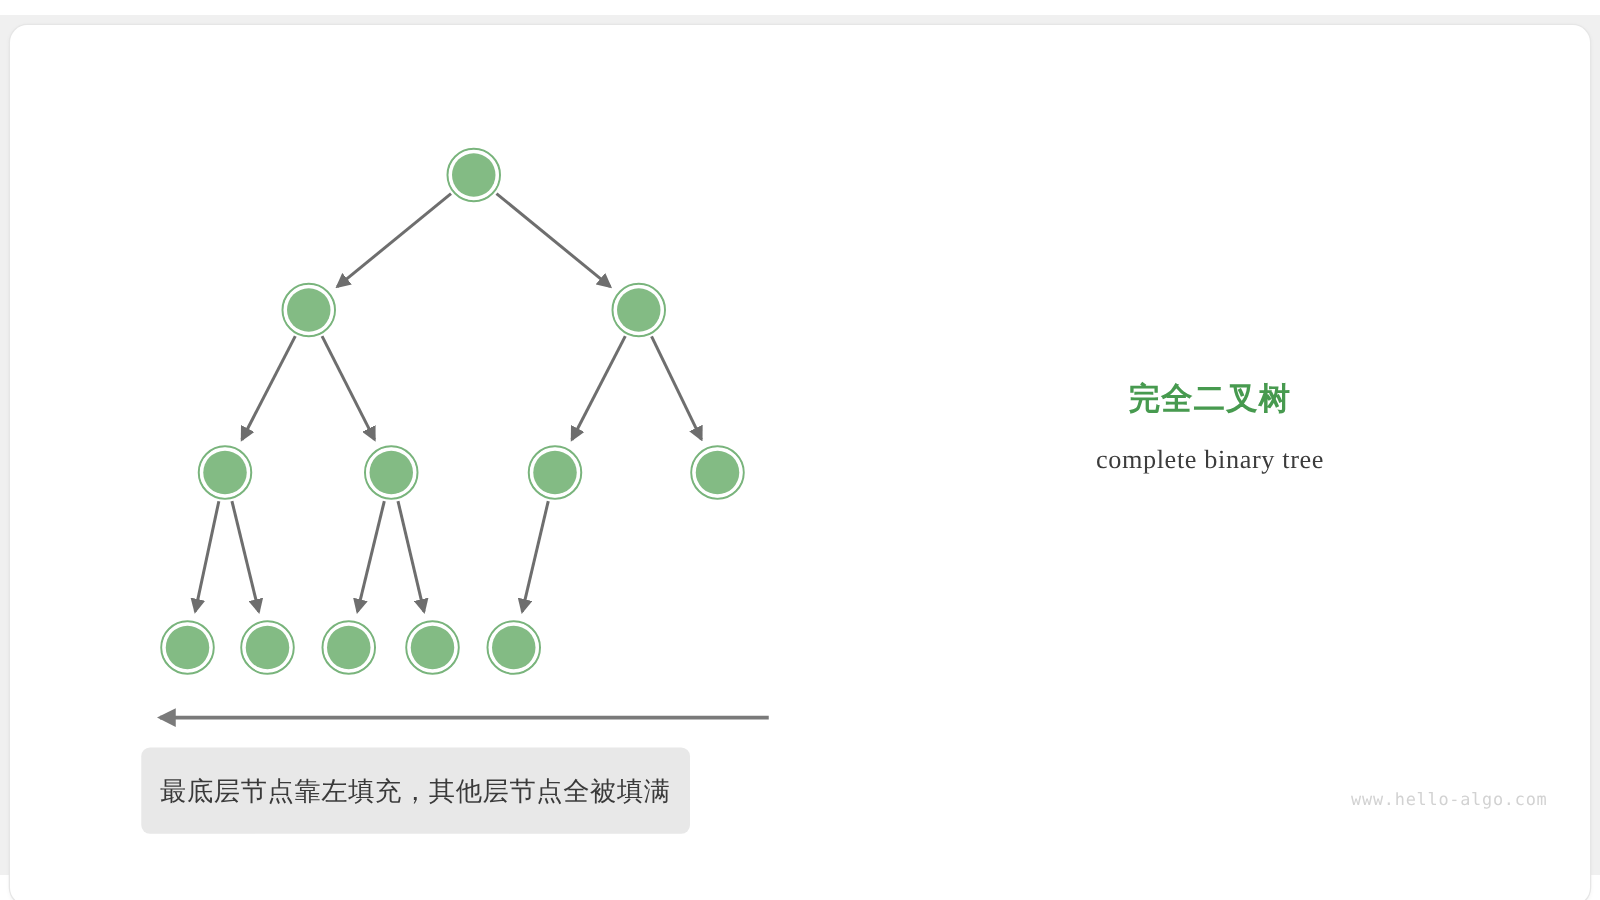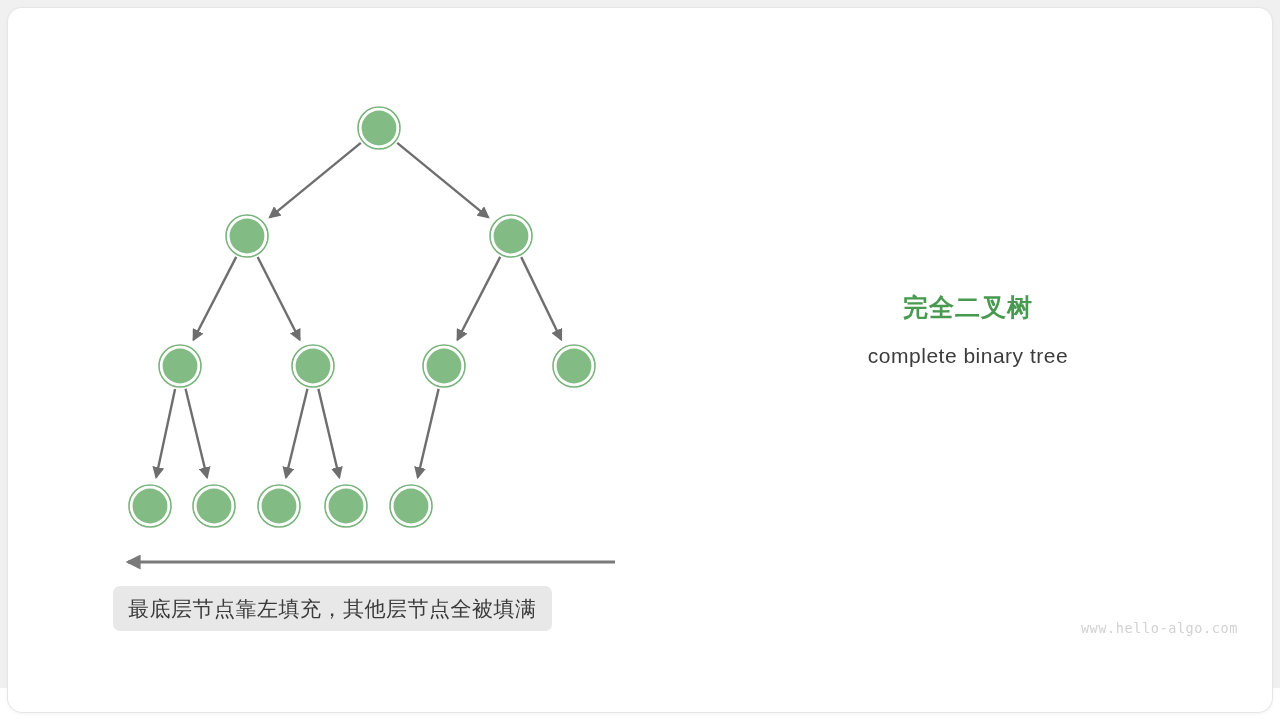--- a/index.html
+++ b/index.html
@@ -10,20 +10,21 @@
     overflow: hidden;
     background: #ffffff;
     font-family: "Liberation Sans", sans-serif;
   }
 
   #stage {
     position: relative;
     width: 1280px;
     height: 688px;
     background: #f0f0f0;
+    margin-top: 12px;
   }
 
   
   #card {
     position: absolute;
     left: 8px;
     top: 8px;
     width: 1264px;
     height: 704px;
     background: #ffffff;
@@ -49,37 +50,37 @@
     text-align: center;
   }
   #title-cn {
     font-size: 25px;
     font-weight: bold;
     letter-spacing: 1px;
     line-height: 1.25;
     margin: 0;
   }
   #title-en {
-    font-family: Liberation Sans, sans-serif;
+    font-family: Liberation Serif, serif;
     font-size: 21px;
     color: #3c3c3c;
     letter-spacing: 0.5px;
     margin: 20px 0 0 0;
     line-height: 1.2;
   }
 
   
   #caption-pill {
     position: absolute;
     left: 113px;
     top: 586px;
     height: 45px;
     display: flex;
     align-items: center;
-    padding: 0 15px;
+    padding: 12px 15px;
     background: #e8e8e8;
     border-radius: 7px;
     font-size: 21px;
     color: #3a3a3a;
     letter-spacing: 0.5px;
     white-space: nowrap;
   }
 
   
   #watermark {

